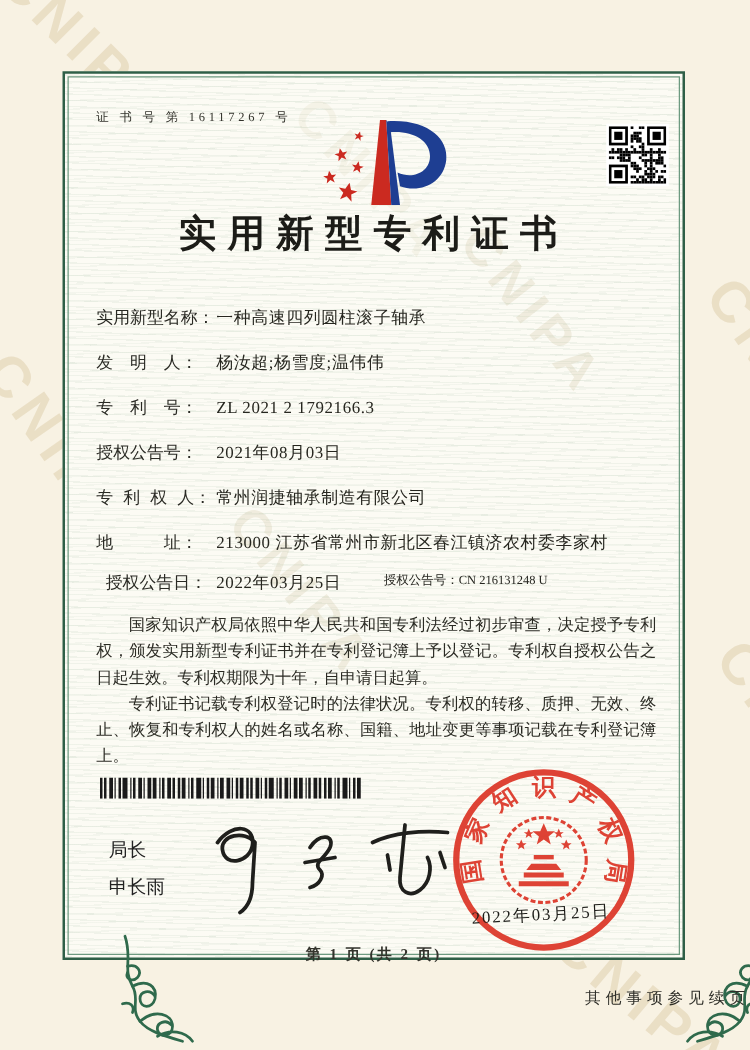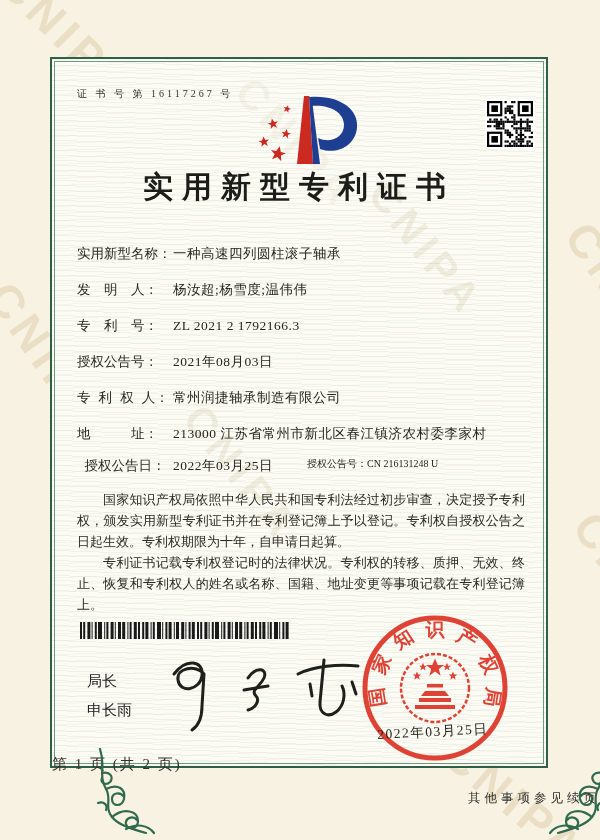--- a/index.html
+++ b/index.html
@@ -50,22 +50,22 @@
     position:absolute;left:25px;top:430px;width:448px;
     font-size:13px;line-height:21px;text-align:justify;color:#2b2b24;
   }
   .paras p{margin:0;text-indent:2em;}
   
   .barcode{position:absolute;left:28px;top:563px;width:212px;height:17px;}
   .signatory{position:absolute;left:35px;top:608px;font-size:15px;color:#222;line-height:29px;}
   .signature{position:absolute;left:100px;top:585px;width:230px;height:95px;}
   .seal{position:absolute;left:305px;top:553px;width:156px;height:156px;}
   .page-num{
-    position:absolute;left:0;top:696px;width:100%;
-    font-size:15px;letter-spacing:2px;color:#33332c;
+    position:absolute;left:0;top:696px;width:100%;text-align:center;
+    font-size:12px;letter-spacing:2px;color:#33332c;font-weight:bold;
   }
   
   .footer-note{
     position:absolute;left:0;top:790px;width:100%;text-align:right;
     font-size:12.5px;letter-spacing:4px;color:#2e2e28;
   }
   
   .corner{position:absolute;width:96px;height:96px;pointer-events:none;}
   .corner.bl{left:40px;top:686px;}
   .corner.br{left:464px;top:686px;transform:scaleX(-1);}

